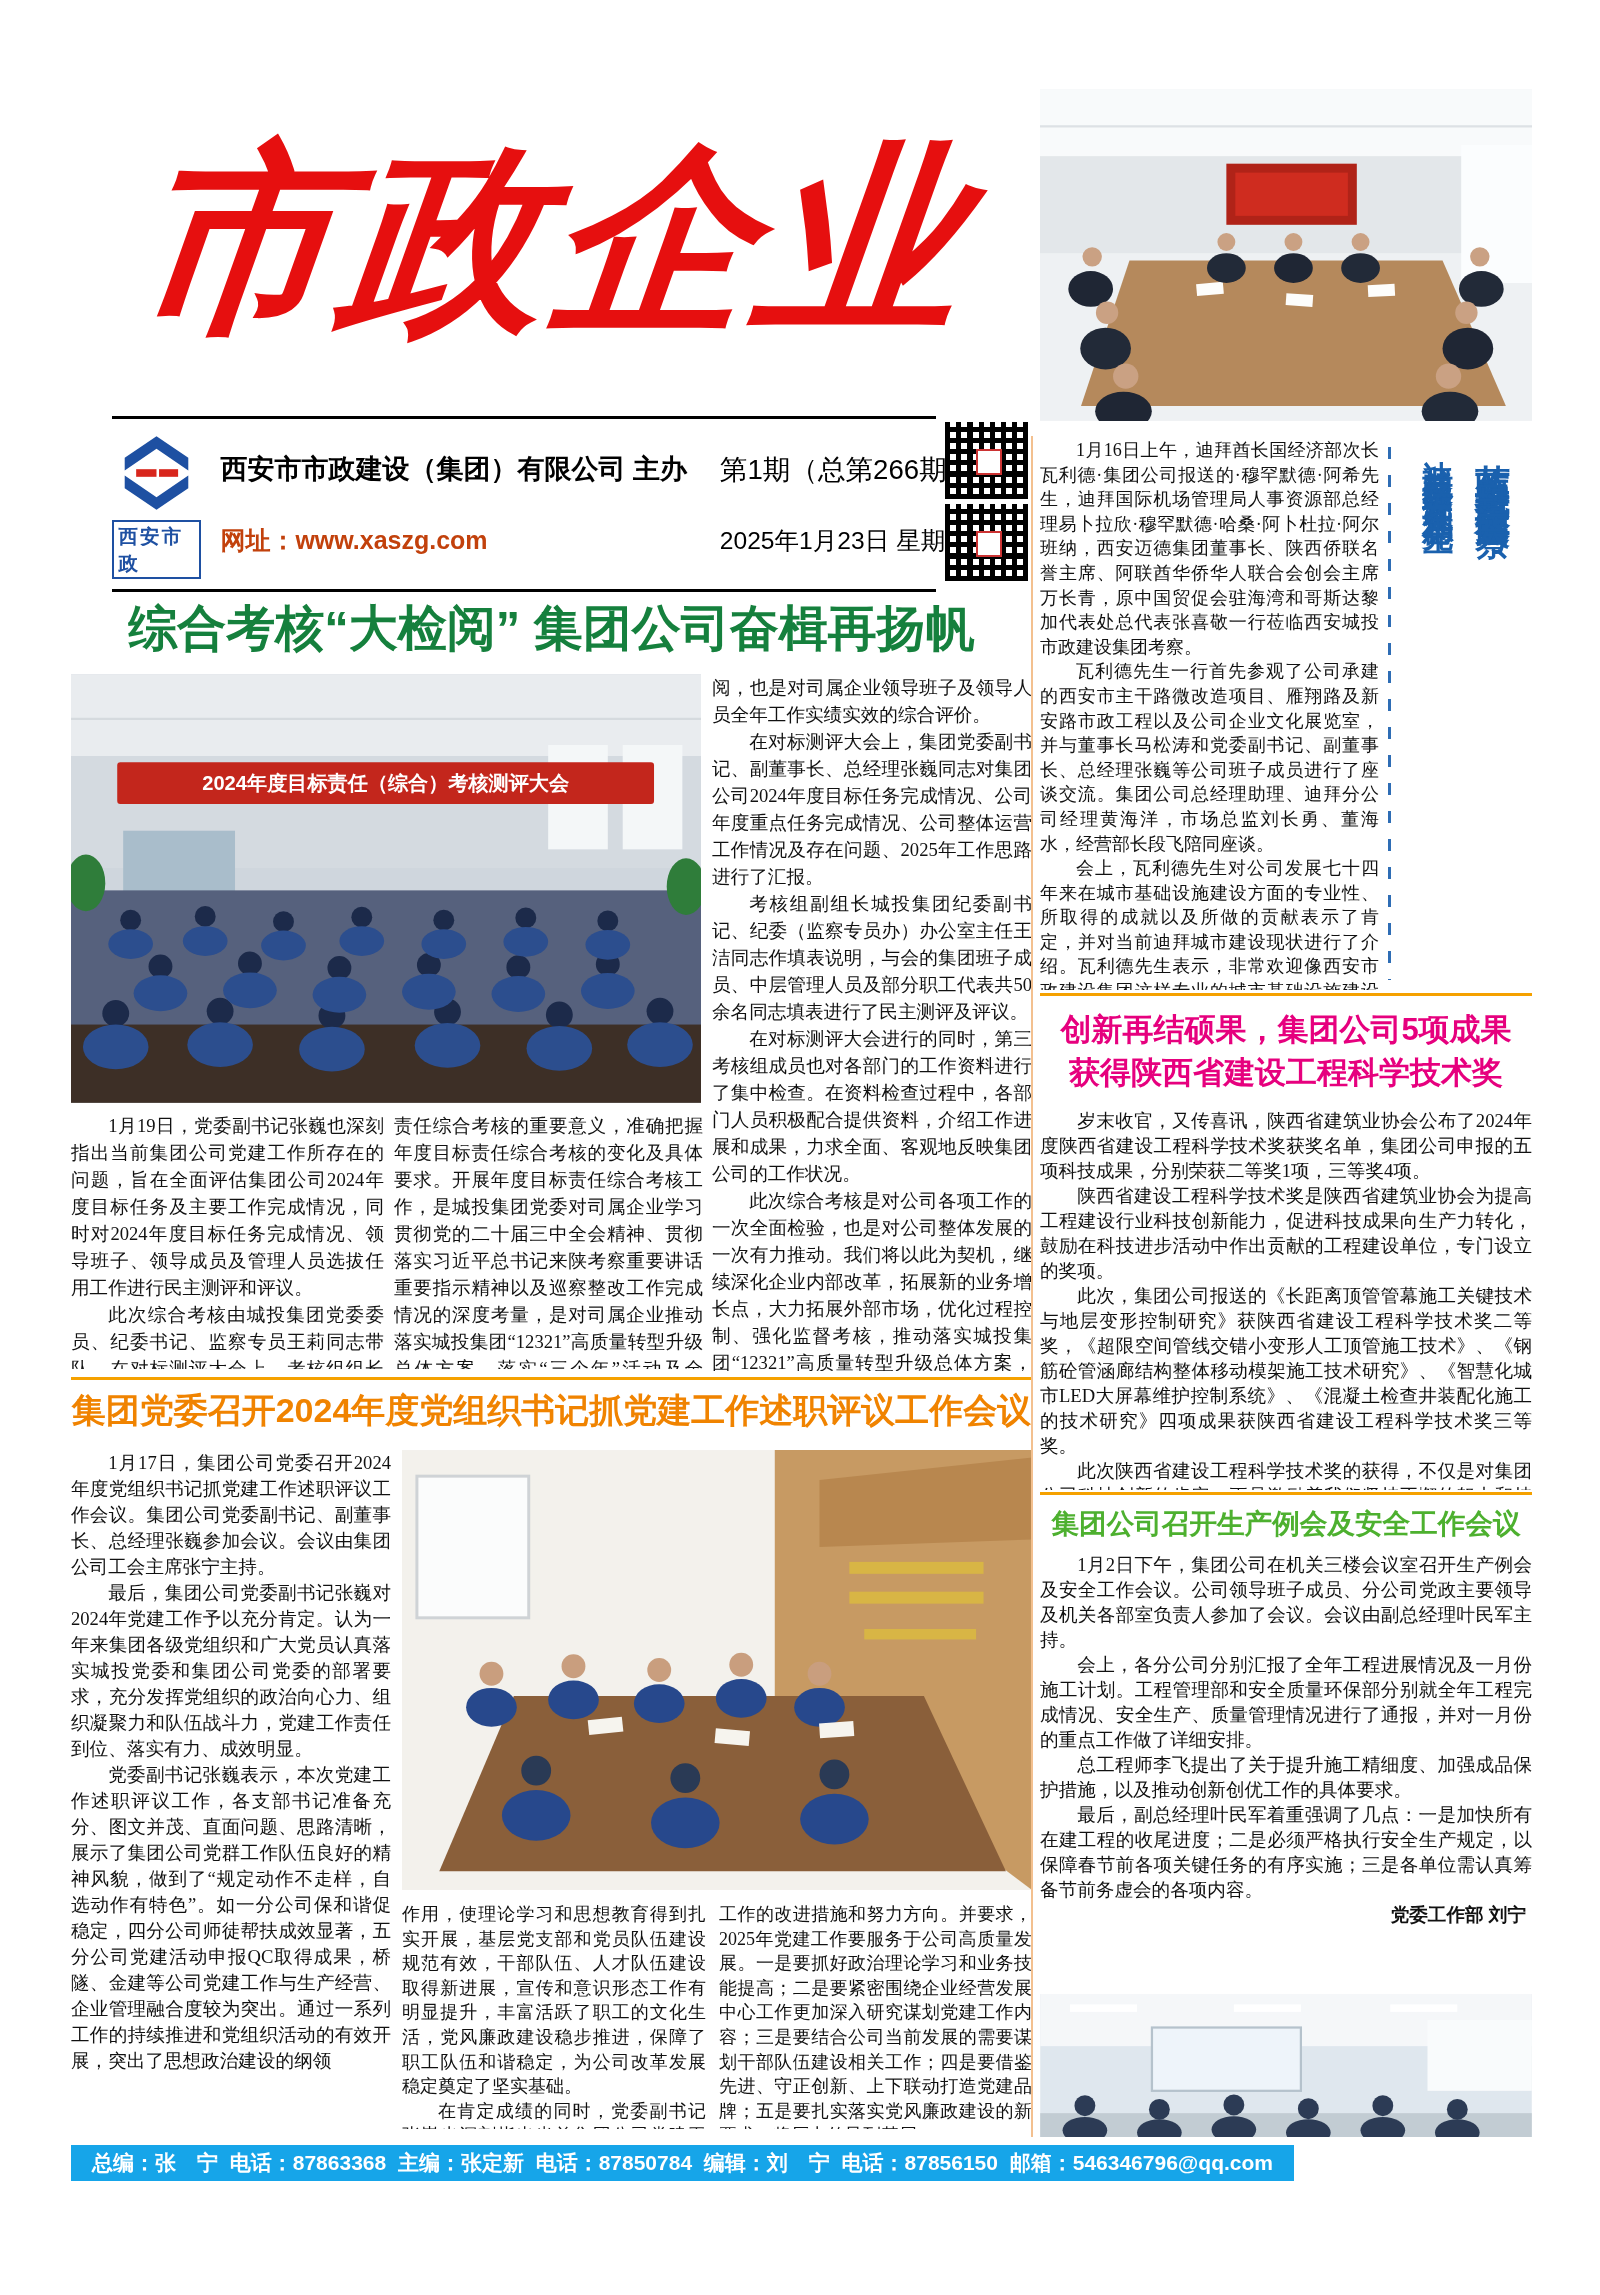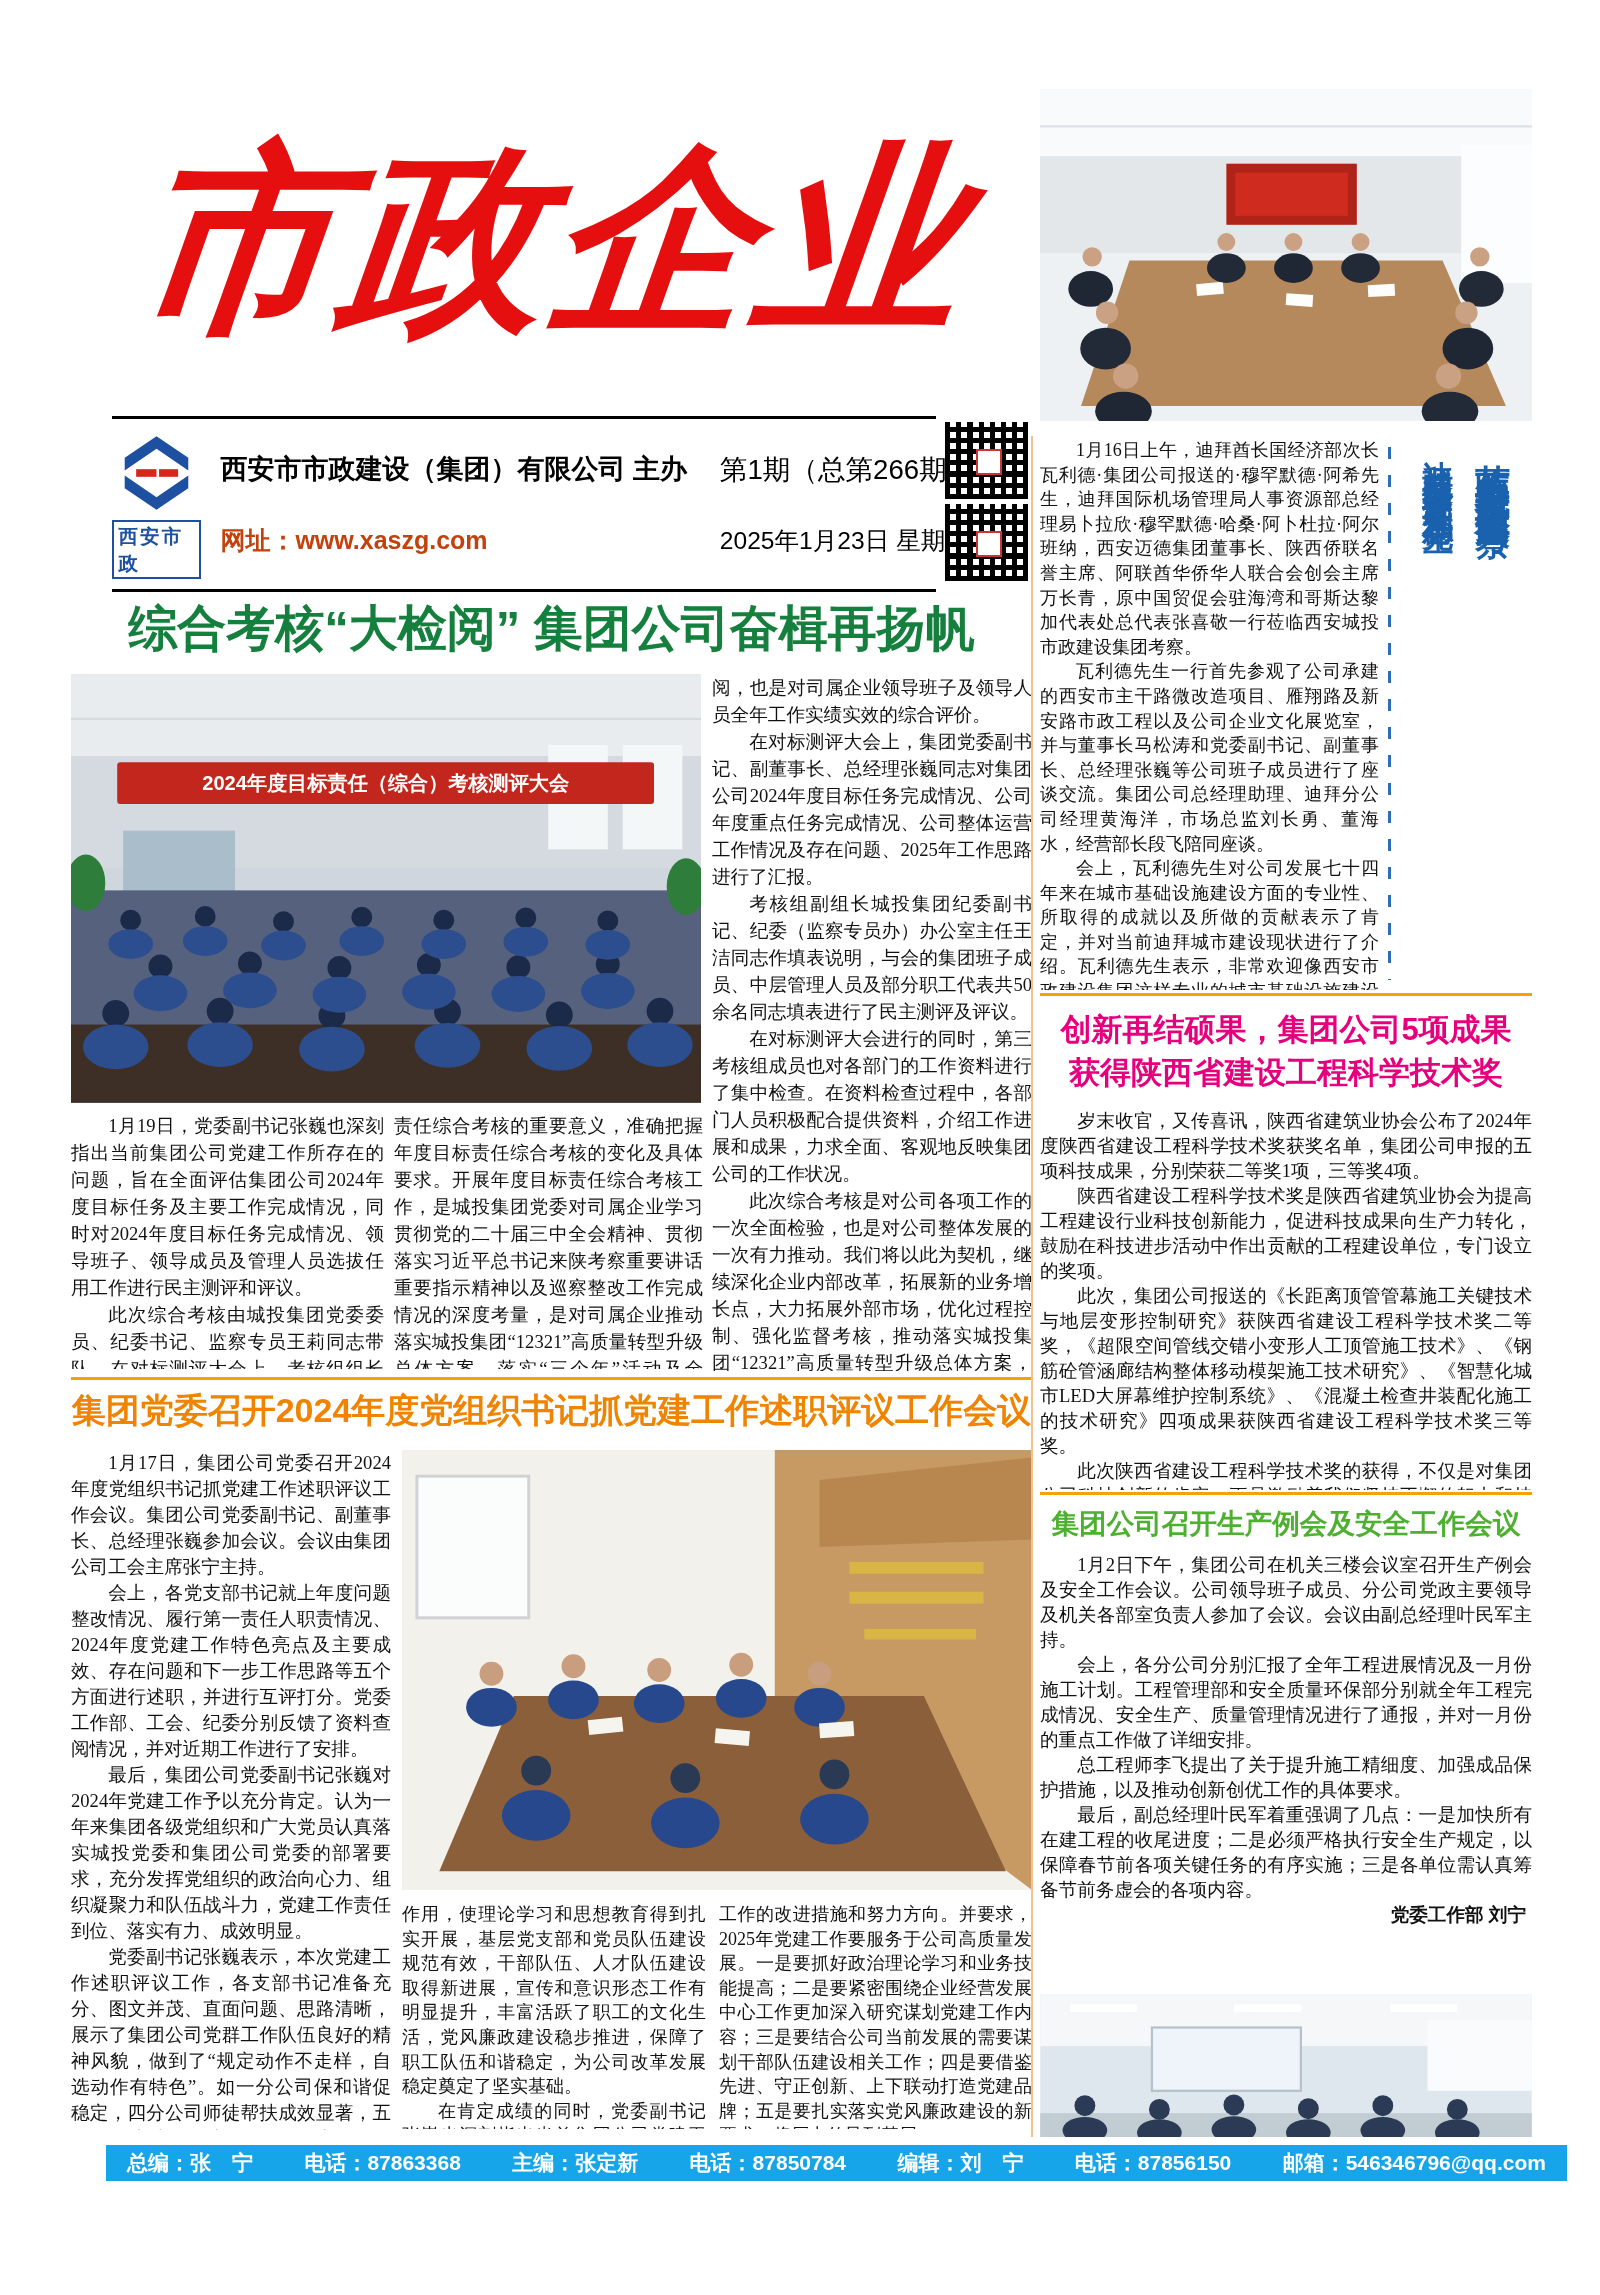--- a/index.html
+++ b/index.html
@@ -48,23 +48,23 @@
   .dubai-col{font-size:18px;line-height:24.6px;}
   .award-col,.meeting-col{font-size:18.6px;line-height:25px;}
   .party-col{font-size:18.6px;line-height:26px;}
   .party-sub{font-size:18px;line-height:24.6px;}
   
   .rule-orange{height:3px;background:#f5a100;}
   .zone-divider{left:1031px;top:436px;width:2.2px;height:1701px;background:#f3c08f;}
   .dash-blue{left:1388px;top:447px;width:3px;height:533px;
      background:repeating-linear-gradient(180deg,#2e6db5 0 12px,transparent 12px 28px);}
   
-  .footer-bar{left:71px;top:2145px;width:1461px;height:36px;background:#16a5e9;color:#fff;
+  .footer-bar{left:71px;top:2145px;width:1223px;height:36px;background:#16a5e9;color:#fff;
     font-family:"Liberation Sans",sans-serif;font-weight:bold;font-size:21px;
-    display:flex;align-items:center;justify-content:space-between;padding:0 21px;box-sizing:border-box;margin-left:35px;}
+    display:flex;align-items:center;justify-content:space-between;padding:0 21px;box-sizing:border-box;}
   .photo{display:block;}
 </style>
 </head>
 <body>
 
 <div class="page">
 
   <div class="abs paper-title">市政企业</div>
 
   <div class="abs mast-box">
@@ -168,21 +168,20 @@
   </div>
   <div class="abs col main-col" style="left:394px;top:1112px;width:309px;height:257px;">
     <p class="cont">责任综合考核的重要意义，准确把握年度目标责任综合考核的变化及具体要求。开展年度目标责任综合考核工作，是城投集团党委对司属企业学习贯彻党的二十届三中全会精神、贯彻落实习近平总书记来陕考察重要讲话重要指示精神以及巡察整改工作完成情况的深度考量，是对司属企业推动落实城投集团“12321”高质量转型升级总体方案、落实“三个年”活动及全市“八个新突破”等重点工作完成质效的全面检</p>
   </div>
 
   <div class="abs rule-orange" style="left:71px;top:1377px;width:961px;"></div>
   <div class="abs headline-party">集团党委召开2024年度党组织书记抓党建工作述职评议工作会议</div>
 
   <div class="abs col party-col" style="left:71px;top:1450px;width:320px;height:680px;">
     <p>1月17日，集团公司党委召开2024年度党组织书记抓党建工作述职评议工作会议。集团公司党委副书记、副董事长、总经理张巍参加会议。会议由集团公司工会主席张宁主持。</p>
-    <p>会上，各党支部书记就上年度问题整改情况、履行第一责任人职责情况、2024年度党建工作特色亮点及主要成效、存在问题和下一步工作思路等五个方面进行述职，并进行互评打分。党委工作部、工会、纪委分别反馈了资料查阅情况，并对近期工作进行了安排。</p>
     <p>最后，集团公司党委副书记张巍对2024年党建工作予以充分肯定。认为一年来集团各级党组织和广大党员认真落实城投党委和集团公司党委的部署要求，充分发挥党组织的政治向心力、组织凝聚力和队伍战斗力，党建工作责任到位、落实有力、成效明显。</p>
     <p>党委副书记张巍表示，本次党建工作述职评议工作，各支部书记准备充分、图文并茂、直面问题、思路清晰，展示了集团公司党群工作队伍良好的精神风貌，做到了“规定动作不走样，自选动作有特色”。如一分公司保和谐促稳定，四分公司师徒帮扶成效显著，五分公司党建活动申报QC取得成果，桥隧、金建等公司党建工作与生产经营、企业管理融合度较为突出。通过一系列工作的持续推进和党组织活动的有效开展，突出了思想政治建设的纲领</p>
   </div>
 
   <svg class="abs photo" style="left:402px;top:1450px;" width="630" height="440" viewBox="0 0 845 590">
     <rect width="845" height="590" fill="#f3f1ec"></rect>
     <rect x="20" y="35" width="150" height="190" fill="#fbfcfc" stroke="#cfd3d6" stroke-width="4"></rect>
     <polygon points="500,0 845,0 845,590 500,330" fill="#c79a63"></polygon>
     <polygon points="560,40 845,10 845,120 560,130" fill="#b8874f"></polygon>
     <g fill="#d8b545">

